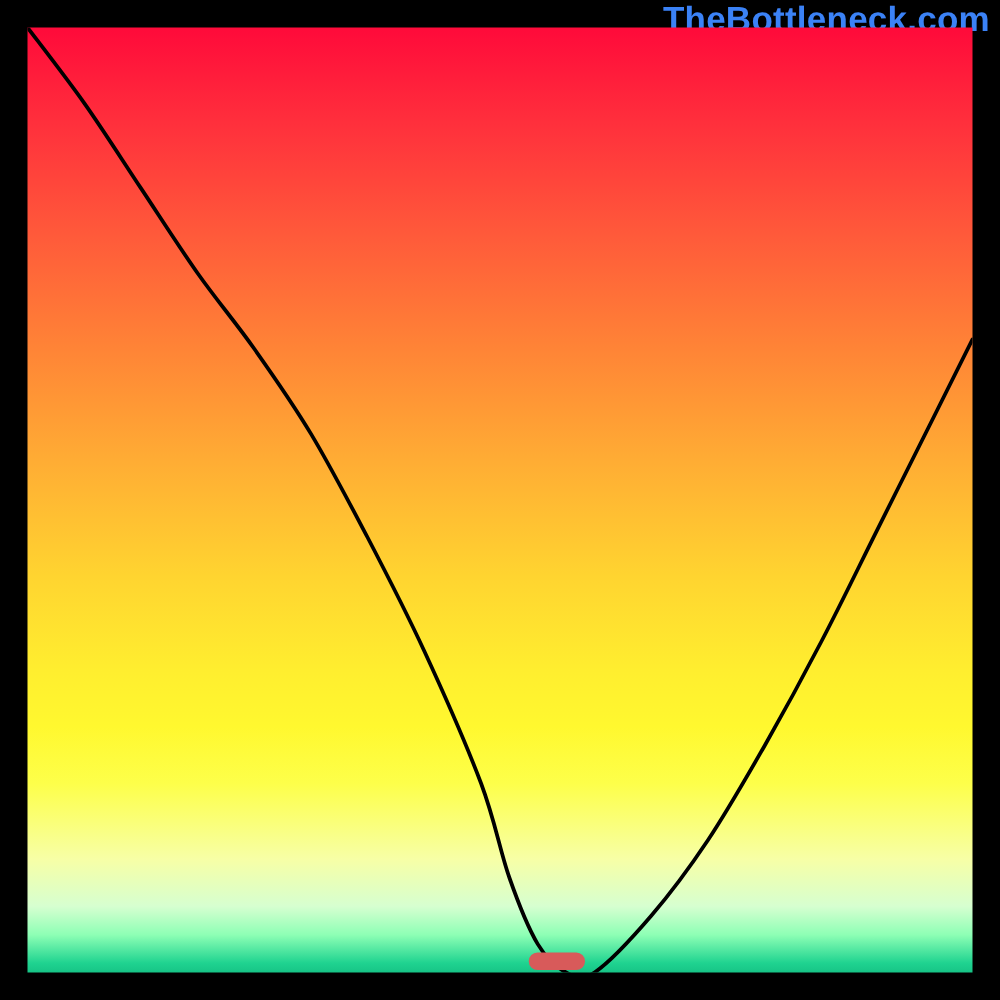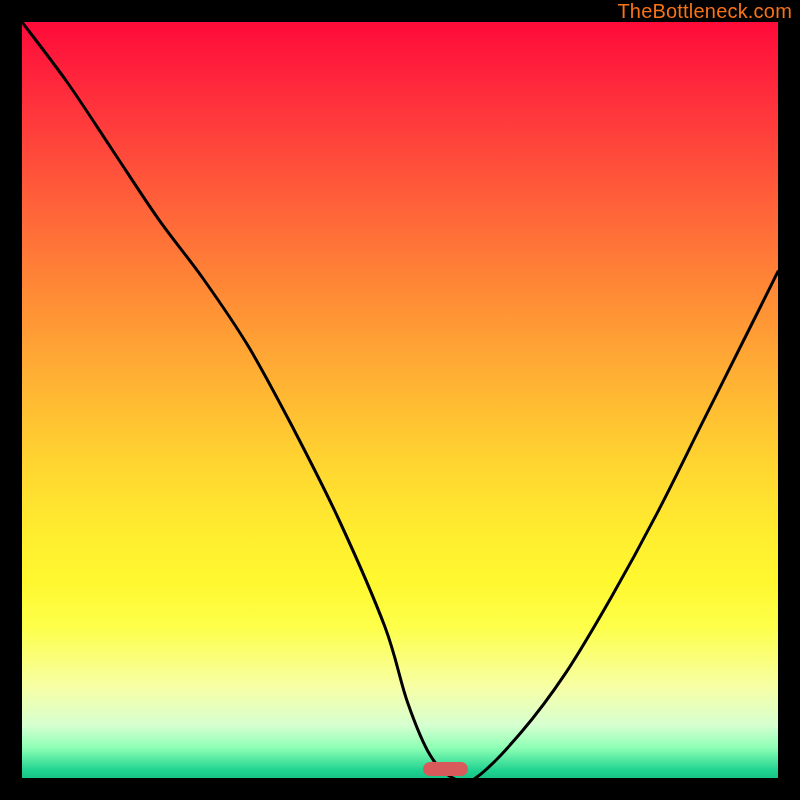--- a/index.html
+++ b/index.html
@@ -43,23 +43,23 @@
   .marker {
     position: absolute;
     height: 14px;
     border-radius: 7px;
     background: #d85a5a;
   }
   .watermark {
     position: absolute;
     top: 0px;
     right: 8px;
-    color: #f97316;
-    font-size: 20px;
-    font-weight: 400;
+    color: #3b82f6;
+    font-size: 28px;
+    font-weight: 700;
     letter-spacing: 0.2px;
     user-select: none;
   }
   svg.curve {
     position: absolute;
     left: 0;
     top: 0;
   }
 </style>
 </head>

